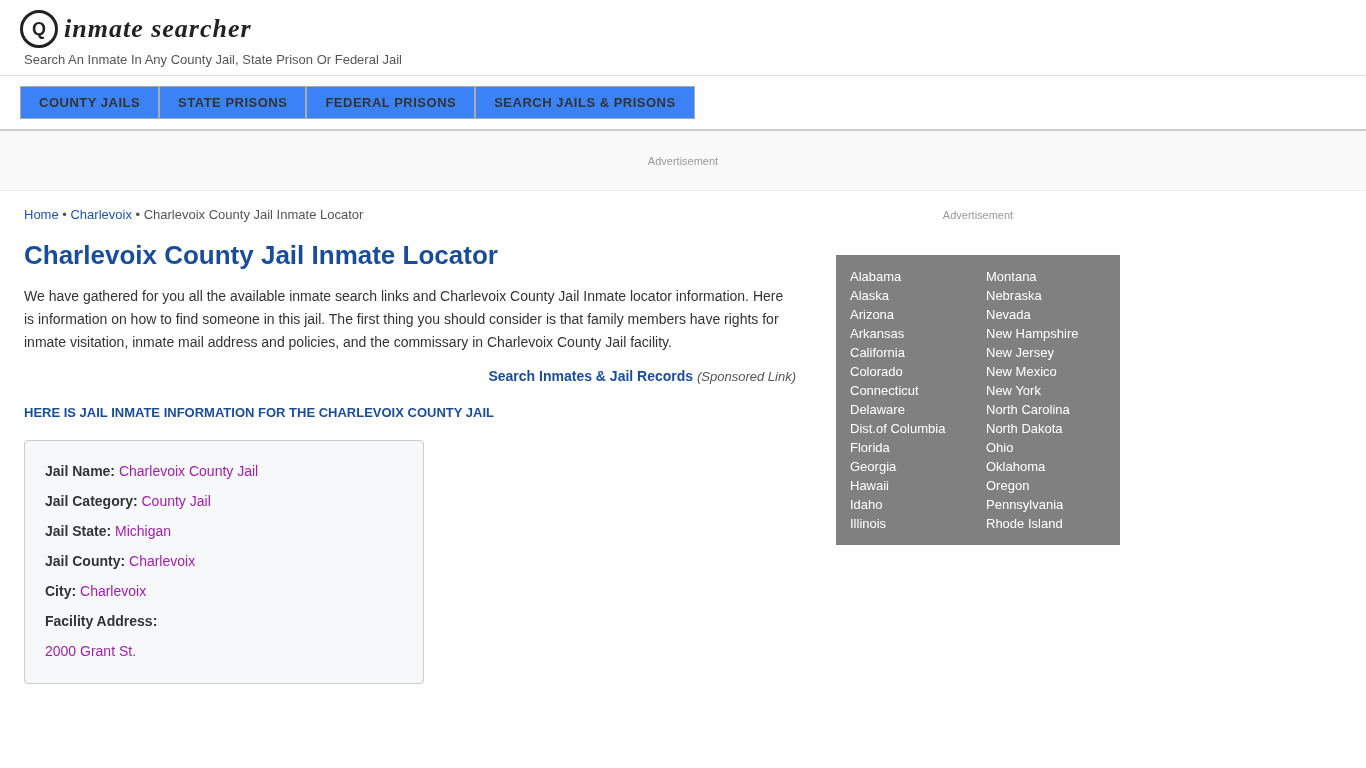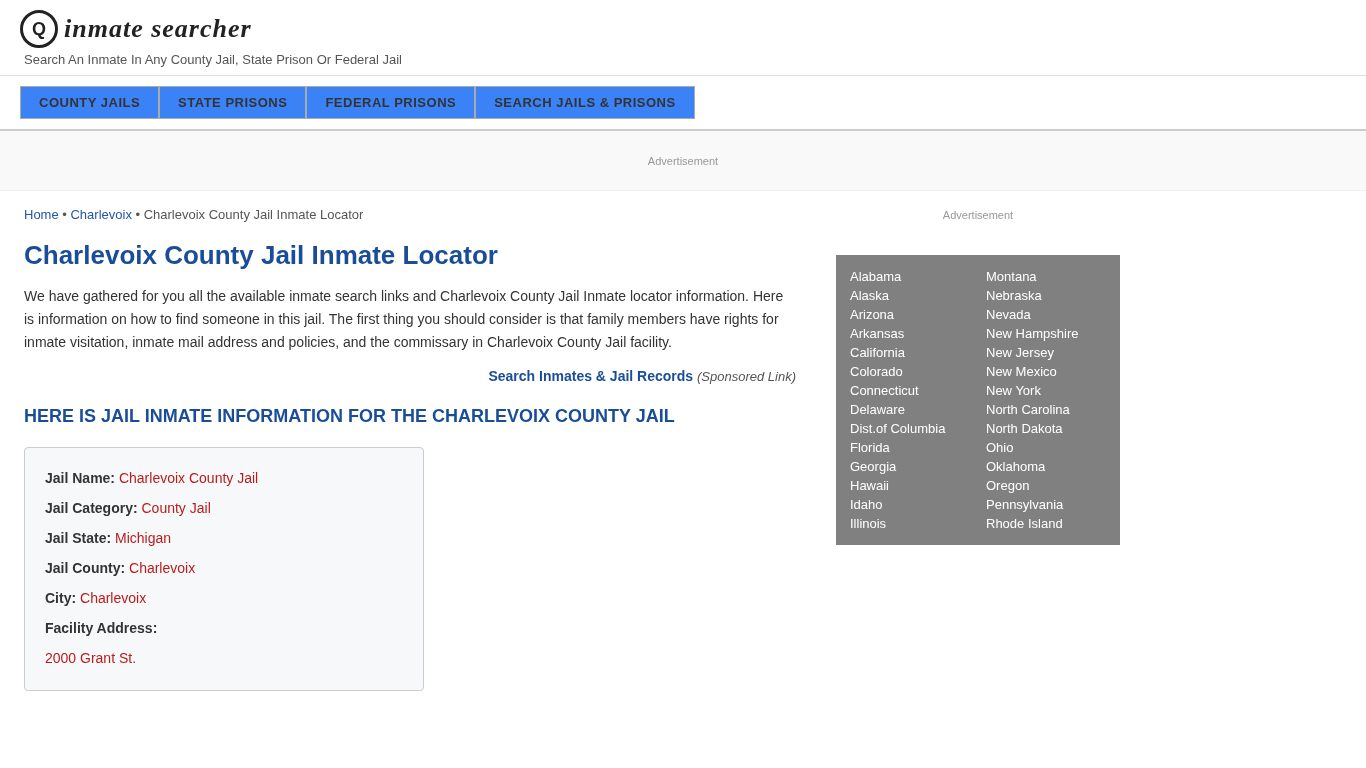--- a/index.html
+++ b/index.html
@@ -43,27 +43,27 @@
 
     
     #intro-text { font-size: 14px; line-height: 1.65; color: #333; margin-bottom: 14px; }
 
     
     #sponsored-link { text-align: right; margin-bottom: 20px; }
     #sponsored-link a { color: #1a4d99; font-weight: bold; font-size: 14px; text-decoration: none; }
     #sponsored-text { color: #555; font-size: 13px; font-style: italic; }
 
     
-    #section-heading { color: #1a4d99; font-size: 18px; font-weight: bold; text-transform: uppercase; margin-bottom: 18px; line-height: 1.4; }
+    #section-heading { color: #1a4d99; font-size: 13px; font-weight: bold; text-transform: uppercase; margin-bottom: 18px; line-height: 1.4; }
 
     
     #info-box { border: 1px solid #ccc; border-radius: 4px; padding: 16px 20px; background: #f7f8fa; font-size: 14px; line-height: 2.0; max-width: 400px; }
     #info-box .field-row { margin-bottom: 2px; }
     #info-box .field-label { font-weight: bold; color: #333; }
-    #info-box .field-value { color: #b91c1c; }
+    #info-box .field-value { color: #a21caf; }
 
     
     #sidebar-ad { text-align: center; font-size: 11px; color: #999; margin-bottom: 14px; min-height: 40px; padding: 8px; }
 
     
     #state-box { background: #808080; color: #fff; padding: 12px 14px; }
     #state-box-title { font-size: 15px; font-weight: bold; color: #fff; text-transform: uppercase; margin-bottom: 10px; letter-spacing: 0.5px; }
     #state-grid { display: grid; grid-template-columns: 1fr 1fr; gap: 2px 16px; }
     .state-link { color: #fff; font-size: 13px; text-decoration: none; display: block; padding: 2px 0; }
   </style>

